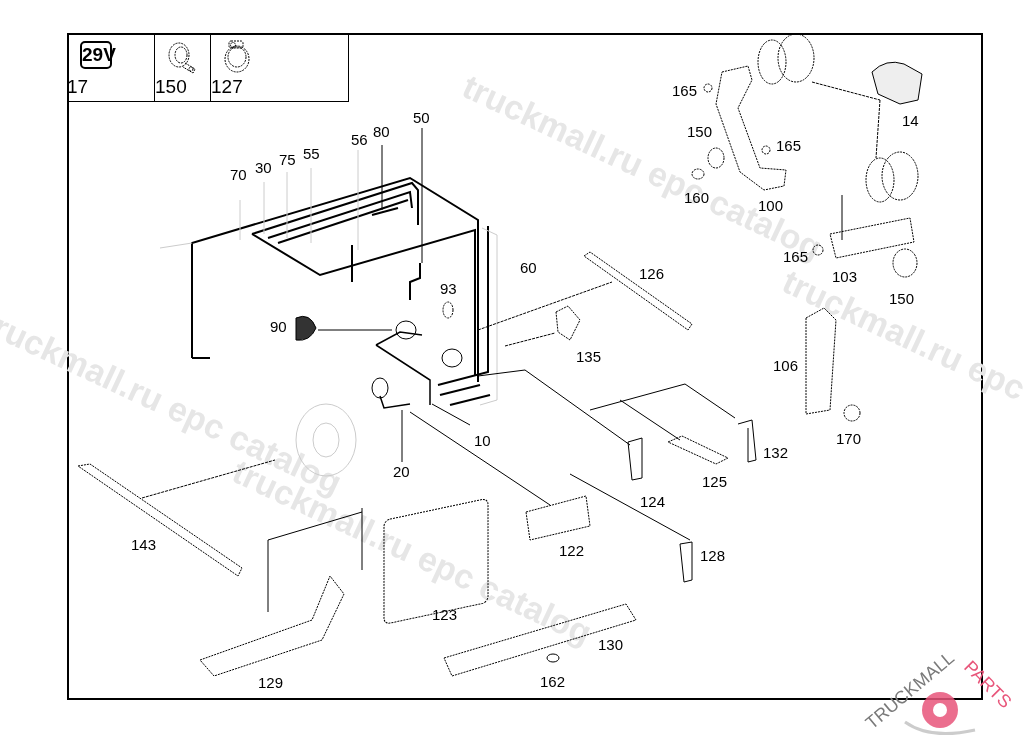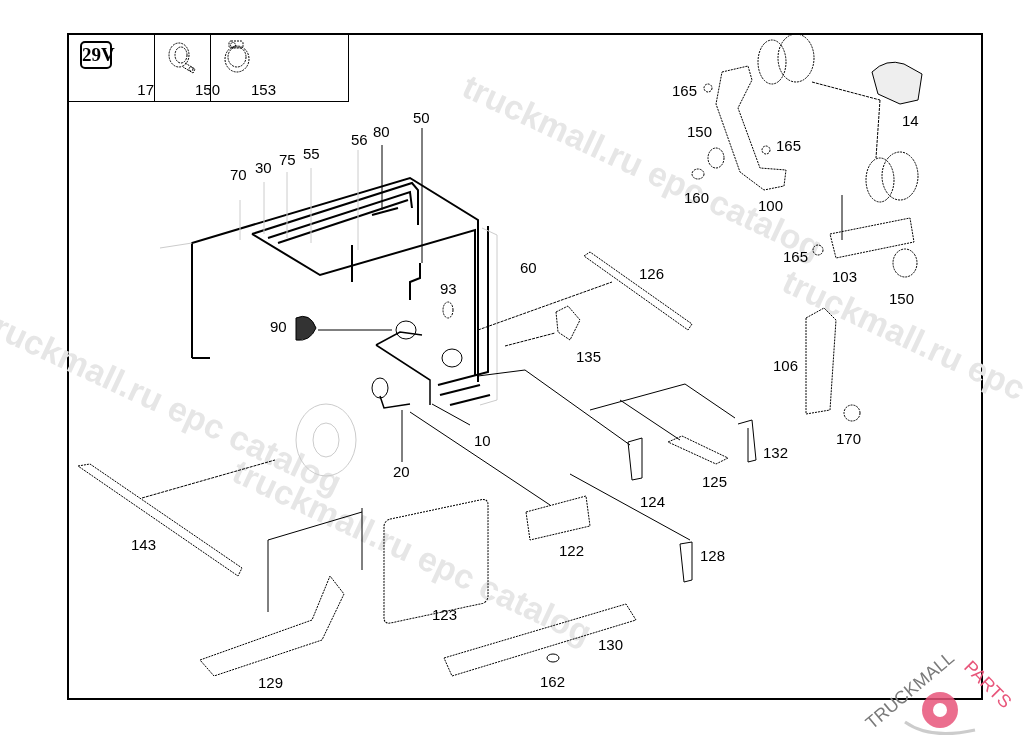--- a/index.html
+++ b/index.html
@@ -1,22 +1,22 @@
 <!DOCTYPE html>
 <html><head>
 <meta charset="utf-8">
 <style>
   html,body{margin:0;padding:0;background:#fff;}
   body{width:1024px;height:750px;position:relative;overflow:hidden;font-family:"Liberation Sans",sans-serif;}
   #frame{position:absolute;left:67px;top:33px;width:916px;height:667px;border:2px solid #000;box-sizing:border-box;}
   #legend{position:absolute;left:67px;top:33px;width:281px;height:68px;border-right:1px solid #000;border-bottom:1px solid #000;display:flex;}
   .legend-cell{position:relative;border-right:1px solid #000;height:100%;box-sizing:border-box;}
   .legend-cell:last-child{border-right:none;}
-  .legend-num{position:absolute;bottom:3px;left:0;right:0;text-align:right;font-size:15px;color:#000;padding-left:40px;}
-  .badge{position:absolute;left:13px;top:8px;width:32px;height:28px;border:2px solid #000;border-radius:5px;box-sizing:border-box;font-weight:bold;font-size:19px;text-align:center;line-height:24px;font-family:Liberation Serif, serif;}
+  .legend-num{position:absolute;bottom:3px;left:0;right:0;text-align:left;font-size:19px;color:#000;}
+  .badge{position:absolute;left:13px;top:8px;width:32px;height:28px;border:2px solid #000;border-radius:5px;box-sizing:border-box;font-weight:bold;font-size:19px;text-align:center;line-height:24px;}
   svg#drawing{position:absolute;left:0;top:0;}
   .lbl{font-family:"Liberation Sans",sans-serif;font-size:15px;fill:#000;}
   .wm{font-family:"Liberation Sans",sans-serif;font-size:34px;fill:#e6e6e6;font-weight:bold;}
   .brand{font-family:"Liberation Sans",sans-serif;font-size:18px;}
 </style>
 </head>
 <body>
 
 <div id="frame"></div>
 
@@ -38,21 +38,21 @@
   </div>
   <div class="legend-cell" style="width:52px">
     <svg width="52" height="44" style="position:absolute;left:0;top:2px">
       <g fill="none" stroke="#000" stroke-width="1" stroke-dasharray="2,1">
         <ellipse cx="26" cy="24" rx="12" ry="13"></ellipse>
           <ellipse cx="26" cy="22" rx="9" ry="10"></ellipse>
         <rect x="18" y="6" width="14" height="7" rx="2"></rect>
           <circle cx="22" cy="10" r="2.5"></circle>
       </g>
     </svg>
-    <div class="legend-num">153</div>
+    <div class="legend-num">127</div>
   </div>
 </div>
 
 <svg id="drawing" width="1024" height="750">
 
   <g>
     <text class="wm" transform="translate(460,95) rotate(25)">truckmall.ru epc catalog</text>
     <text class="wm" transform="translate(-20,330) rotate(25)">truckmall.ru epc catalog</text>
     <text class="wm" transform="translate(230,480) rotate(25)">truckmall.ru epc catalog</text>
     <text class="wm" transform="translate(780,290) rotate(25)">truckmall.ru epc catalog</text>

